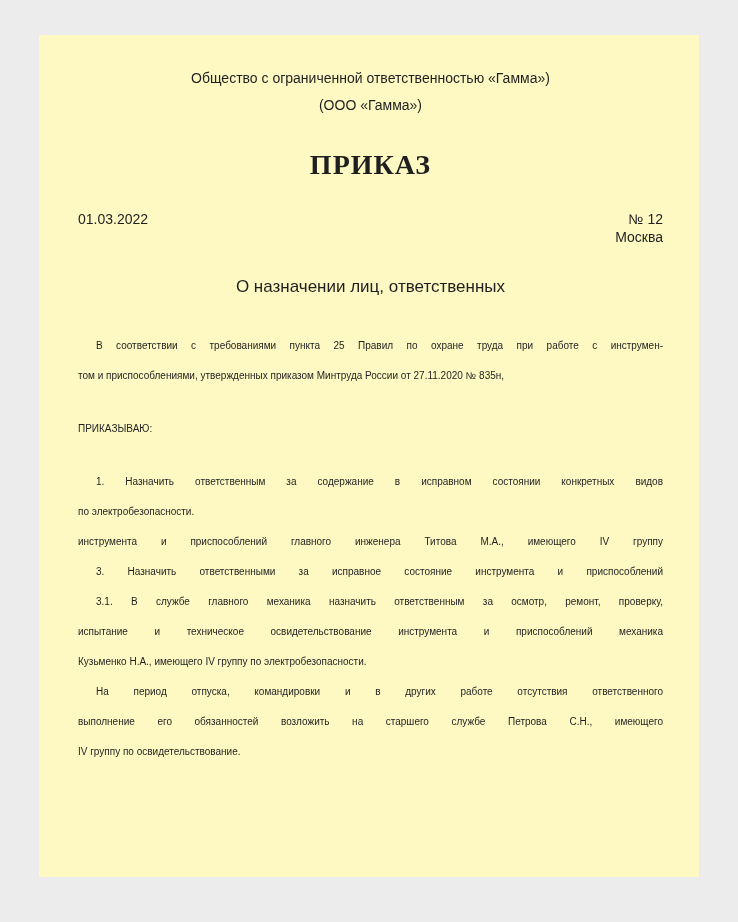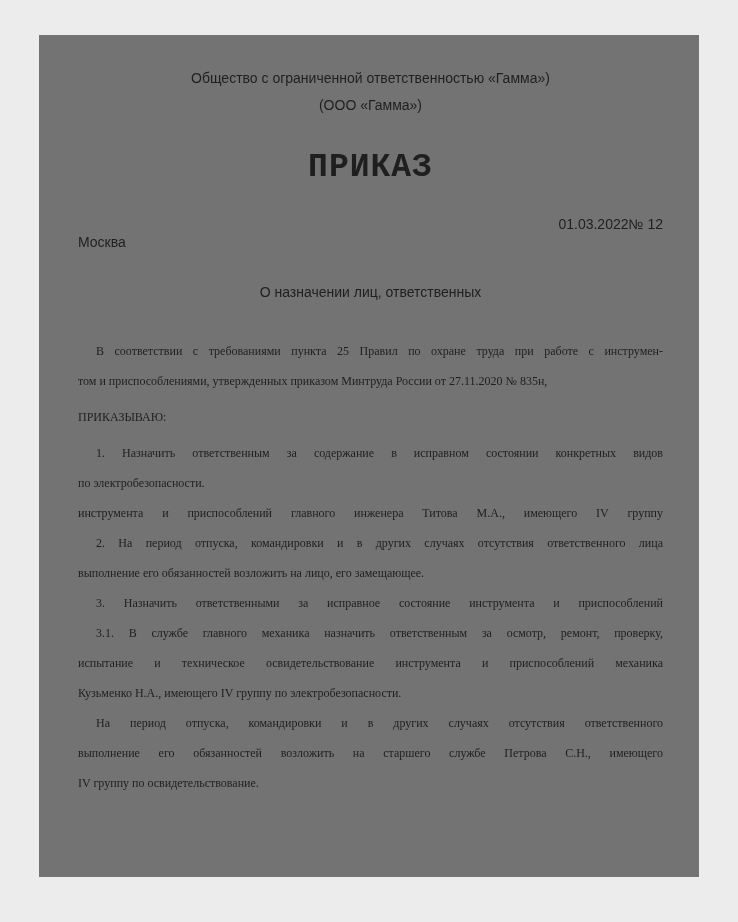--- a/index.html
+++ b/index.html
@@ -7,66 +7,65 @@
     padding: 0;
     background: #ececec;
     width: 738px;
     height: 922px;
   }
   .paper {
     box-sizing: border-box;
     width: 660px;
     min-height: 842px;
     margin: 35px auto 0;
-    background: #737373;
+    background: #fef9c3;
     padding: 30px 36px 40px 39px;
     font-family: "Liberation Sans", "DejaVu Sans", sans-serif;
     color: #1f1f1f;
   }
   .company {
     text-align: center;
     font-size: 14px;
     line-height: 27px;
   }
   .doc-type {
     text-align: center;
-    font-family: Liberation Mono, monospace;
+    font-family: Liberation Serif, serif;
     font-weight: bold;
-    font-size: 33px;
+    font-size: 28px;
     letter-spacing: 1px;
     margin-top: 30px;
   }
   .date-row {
     display: flex;
-    justify-content: flex-end;
+    justify-content: space-between;
     align-items: baseline;
     margin-top: 30px;
     font-size: 14px;
   }
   .city {
-    text-align: left;
+    text-align: right;
     font-size: 14px;
     margin-top: 2px;
   }
   .subject {
     text-align: center;
-    font-size: 14px;
+    font-size: 17px;
     line-height: 26px;
     margin-top: 29px;
   }
   .paras {
     margin-top: 31px;
-    font-size: 12px;
+    font-size: 10px;
     line-height: 30px;
-    font-family: Liberation Serif, serif;
   }
   .para { margin: 0; }
   
   .paras .para:nth-child(2),
-  .paras .para:nth-child(3) { margin-top: 6px; }
+  .paras .para:nth-child(3) { margin-top: 23px; }
   .line { min-height: 30px; }
   .line.just {
     text-align: justify;
     text-align-last: justify;
   }
   .para.indent .line:first-child { text-indent: 18px; }
 </style>
 </head>
 <body>
 
@@ -97,31 +96,27 @@
       </div>
       <div class="para">
         <div class="line">ПРИКАЗЫВАЮ:</div>
       </div>
       <div class="para indent">
         <div class="line just">1. Назначить ответственным за содержание в исправном состоянии конкретных видов</div>
         <div class="line">по электробезопасности.</div>
         <div class="line just">инструмента и приспособлений главного инженера Титова М.А., имеющего IV группу</div>
       </div>
       <div class="para indent">
-        <div class="line just">2. На период отпуска, командировки и в других случаях отсутствия ответственного лица</div>
-        <div class="line">выполнение его обязанностей возложить на лицо, его замещающее.</div>
-      </div>
-      <div class="para indent">
         <div class="line just">3. Назначить ответственными за исправное состояние инструмента и приспособлений</div>
       </div>
       <div class="para indent">
         <div class="line just">3.1. В службе главного механика назначить ответственным за осмотр, ремонт, проверку,</div>
         <div class="line just">испытание и техническое освидетельствование инструмента и приспособлений механика</div>
         <div class="line">Кузьменко Н.А., имеющего IV группу по электробезопасности.</div>
       </div>
       <div class="para indent">
-        <div class="line just">На период отпуска, командировки и в других случаях отсутствия ответственного</div>
+        <div class="line just">На период отпуска, командировки и в других работе отсутствия ответственного</div>
         <div class="line just">выполнение его обязанностей возложить на старшего службе Петрова С.Н., имеющего</div>
         <div class="line">IV группу по освидетельствование.</div>
       </div>
     </div>
 
 </div>
 
 </body></html>

